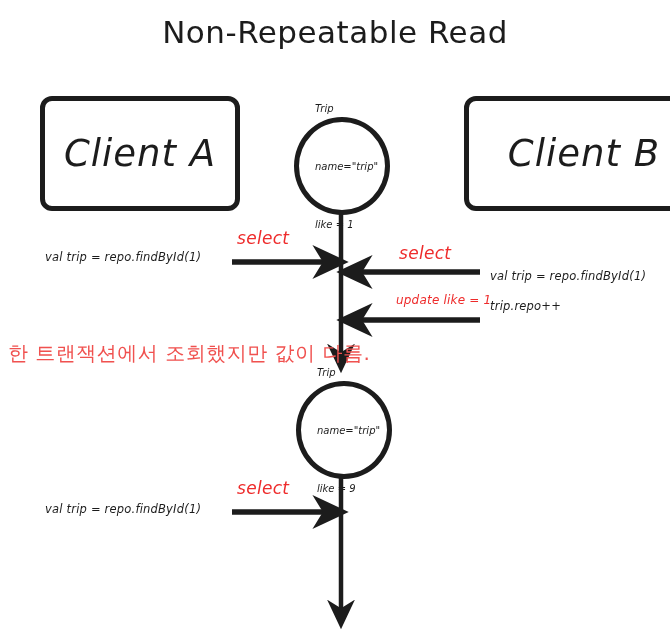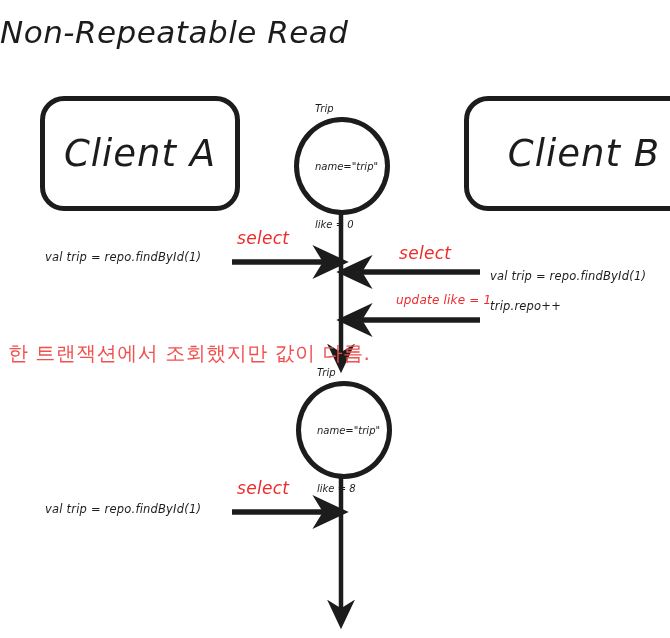--- a/index.html
+++ b/index.html
@@ -21,33 +21,32 @@
     width: 670px;
     height: 638px;
   }
   .abs { position: absolute; }
 
   
   #title {
     left: 0;
     top: 14px;
     width: 670px;
-    text-align: left;
+    text-align: center;
     font-size: 31px;
     letter-spacing: 0.5px;
     color: #1c1c1c;
     font-family: "DejaVu Sans", sans-serif;
     font-weight: 400;
-    font-style: italic;
   }
 
   
   .client-box {
     border: 5px solid #1c1c1c;
-    border-radius: 24px;
+    border-radius: 12px;
     background: #fff;
     display: flex;
     align-items: center;
     justify-content: center;
     box-sizing: border-box;
   }
   .client-label {
     font-size: 37px;
     color: #1c1c1c;
     font-style: italic;
@@ -156,27 +155,27 @@
   <span class="client-label">Client A</span>
 </div>
 
 <div class="abs client-box" id="client-b-box">
   <span class="client-label">Client B</span>
 </div>
 
 <div class="abs state-circle" id="circle-top">
   <span class="state-line">Trip</span>
   <span class="state-line">name="trip"</span>
-  <span class="state-line">like = 0</span>
+  <span class="state-line">like = 1</span>
 </div>
 
 <div class="abs state-circle" id="circle-bottom">
   <span class="state-line">Trip</span>
   <span class="state-line">name="trip"</span>
-  <span class="state-line">like = 8</span>
+  <span class="state-line">like = 9</span>
 </div>
 
 <div class="abs code-text" id="code-left-1">val trip = repo.findById(1)</div>
 <div class="abs op-label" id="select-label-1">select</div>
 
 <div class="abs code-text" id="code-right-1">val trip = repo.findById(1)</div>
 <div class="abs op-label" id="select-label-2">select</div>
 
 <div class="abs code-text" id="code-right-2">trip.repo++</div>
 <div class="abs op-label-sm" id="update-label">update like = 1</div>

